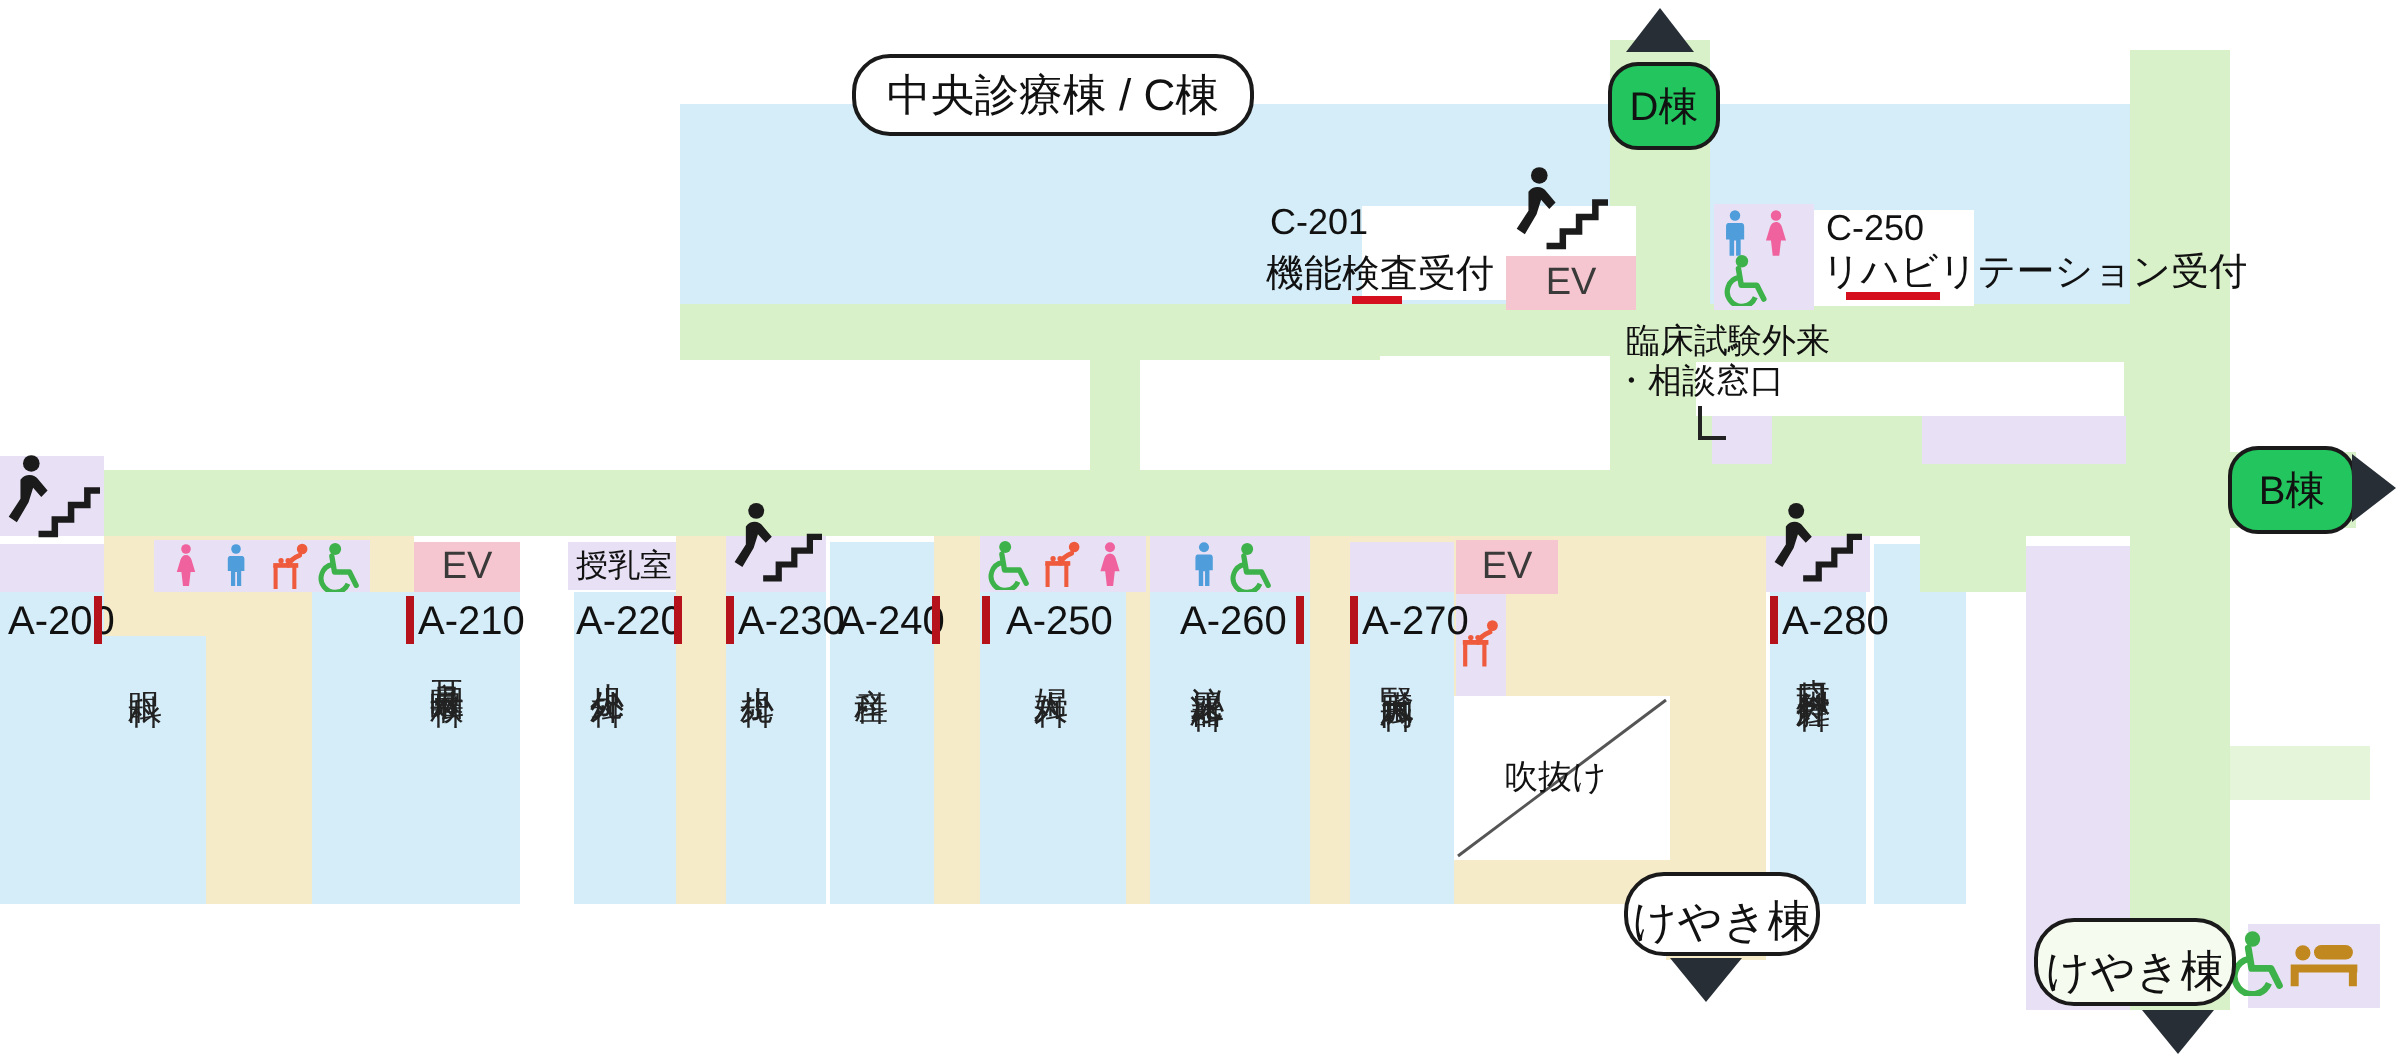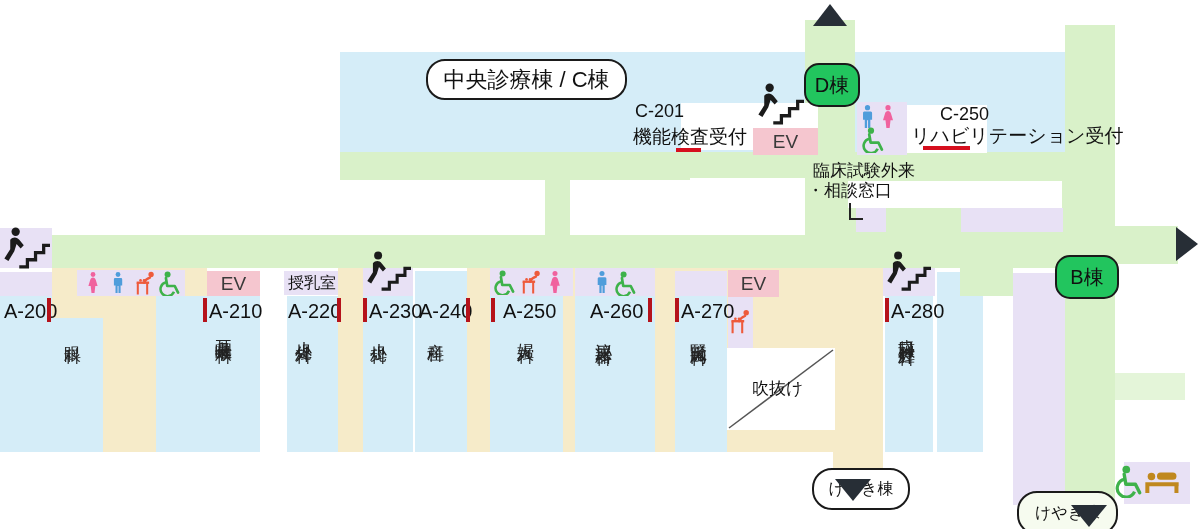--- a/index.html
+++ b/index.html
@@ -7,23 +7,23 @@
        font-family:"Liberation Sans","DejaVu Sans",sans-serif;color:#1a1a1a;}
   .r{position:absolute;}
   .beige{background:#f6ebc9;}
   .green{background:#d9f1c9;}
   .green-lt{background:#e4f5d9;}
   .blue{background:#d5edf8;}
   .lav{background:#e8e1f5;}
   .white{background:#ffffff;}
   .oval{position:absolute;background:#fff;border:2.5px solid #1a1a1a;border-radius:19px;
         display:flex;align-items:center;justify-content:center;font-size:22px;
-        color:#111;white-space:nowrap;z-index:30;margin-top:32px;}
+        color:#111;white-space:nowrap;z-index:30;}
   .oval.small{font-size:20px;border-radius:15px;background:#22c55e;}
-  .oval.keyaki{font-size:16px;border-radius:20px;}
+  .oval.keyaki{font-size:22px;border-radius:20px;align-items:flex-end;}
   .alabel{position:absolute;font-size:20px;color:#111;z-index:20;white-space:nowrap;}
   .tick{position:absolute;width:4px;height:24px;background:#b5121b;z-index:20;}
   .vtext{position:absolute;writing-mode:vertical-rl;text-orientation:upright;
          font-size:17px;letter-spacing:2px;color:#222;line-height:1;z-index:20;}
   .txt{position:absolute;font-size:17px;color:#111;z-index:20;white-space:nowrap;}
   .redline{position:absolute;height:4px;background:#d60f1e;z-index:21;}
   .ev{position:absolute;display:flex;align-items:center;justify-content:center;
       font-size:19px;color:#3a3a3a;background:#f5c6cf;z-index:12;}
   .ibox{z-index:12;}
   .icon{position:absolute;z-index:15;}
@@ -209,21 +209,21 @@
   </svg>
   <svg class="icon" style="left:1142px;top:468px;" width="40" height="28" viewBox="0 0 36 24" fill="#c0881e" stroke="#c0881e">
     <circle cx="8.5" cy="7" r="3.4" stroke="none"></circle>
     <rect x="13.5" y="3.5" width="17.5" height="6.5" rx="3.2" stroke="none"></rect>
     <path d="M3 14 h30 M4.8 14 v8 M31 14 v8" fill="none" stroke-width="3.6"></path>
   </svg>
 
   <div class="txt" style="left:635px;top:101px;font-size:18px;">C-201</div>
   <div class="txt" style="left:633px;top:124px;font-size:19px;">機能検査受付</div>
   <div class="redline" style="left:676px;top:148px;width:25px;"></div>
-  <div class="txt" style="left:940px;top:104px;font-size:18px;">C-250</div>
+  <div class="txt" style="left:913px;top:104px;font-size:18px;">C-250</div>
   <div class="txt" style="left:911px;top:123px;font-size:19px;">リハビリテーション受付</div>
   <div class="redline" style="left:923px;top:146px;width:47px;"></div>
 
   <div class="txt" style="left:813px;top:159px;">臨床試験外来</div>
   <div class="txt" style="left:807px;top:179px;">・相談窓口</div>
   <div class="lpointer" style="left:849px;top:203px;"></div>
 
   <div class="txt" style="left:288px;top:273px;font-size:16px;z-index:20;">授乳室</div>
 
   <div class="alabel" style="left:4px;top:300px;">A-200</div>
@@ -254,21 +254,21 @@
   <div class="vtext" style="left:595px;top:330px;">泌尿器科</div>
   <div class="vtext" style="left:690px;top:330px;">腎臓内科</div>
   <div class="vtext" style="left:898px;top:326px;">歯科口腔外科</div>
 
   <div class="oval" style="left:426px;top:27px;width:197px;height:37px;">
     <span>中央診療棟 / C棟</span>
   </div>
   <div class="oval small" style="left:804px;top:31px;width:52px;height:40px;">
     <span>D棟</span>
   </div>
-  <div class="oval small" style="left:1055px;top:223px;width:60px;height:40px;">
+  <div class="oval small" style="left:1114px;top:223px;width:60px;height:40px;">
     <span>B棟</span>
   </div>
   <div class="oval keyaki" style="left:812px;top:436px;width:94px;height:38px;">
     <span>けやき棟</span>
   </div>
   <div class="oval keyaki" style="left:1017px;top:459px;width:97px;height:40px;background:#f6fbef;">
     <span>けやき棟</span>
   </div>
 
   <div class="tri tri-up" style="left:813px;top:4px;"></div>

